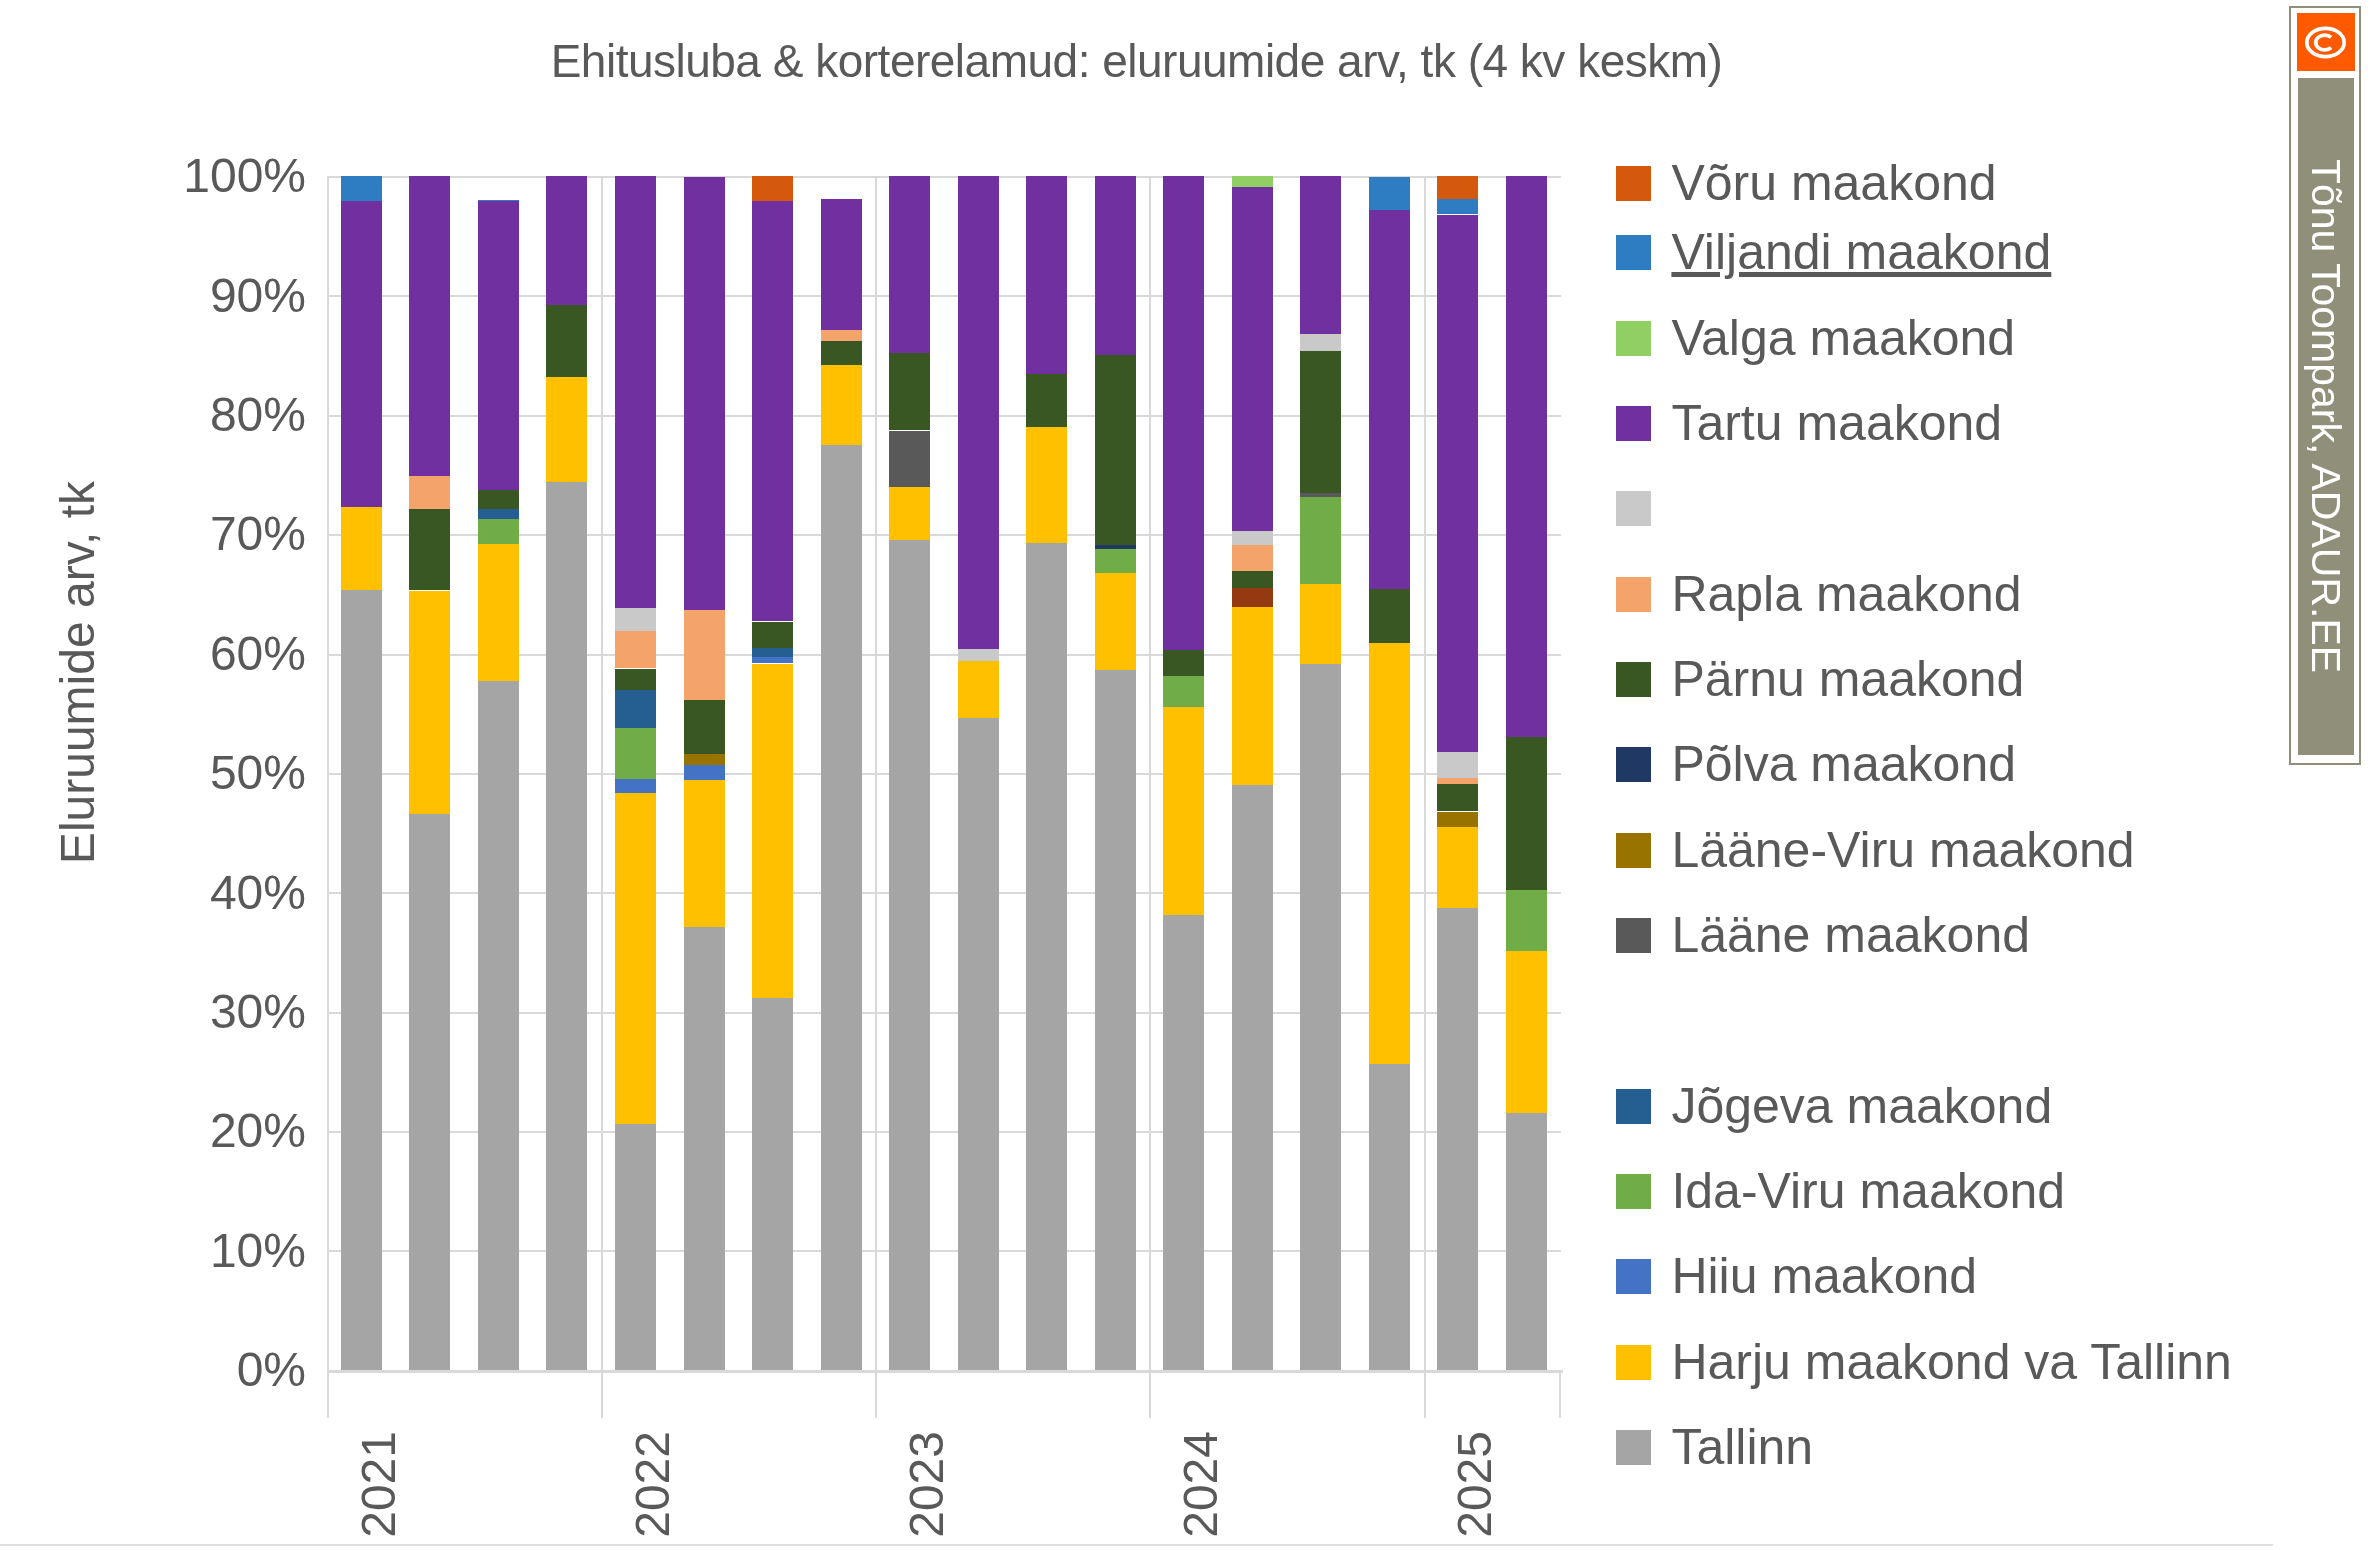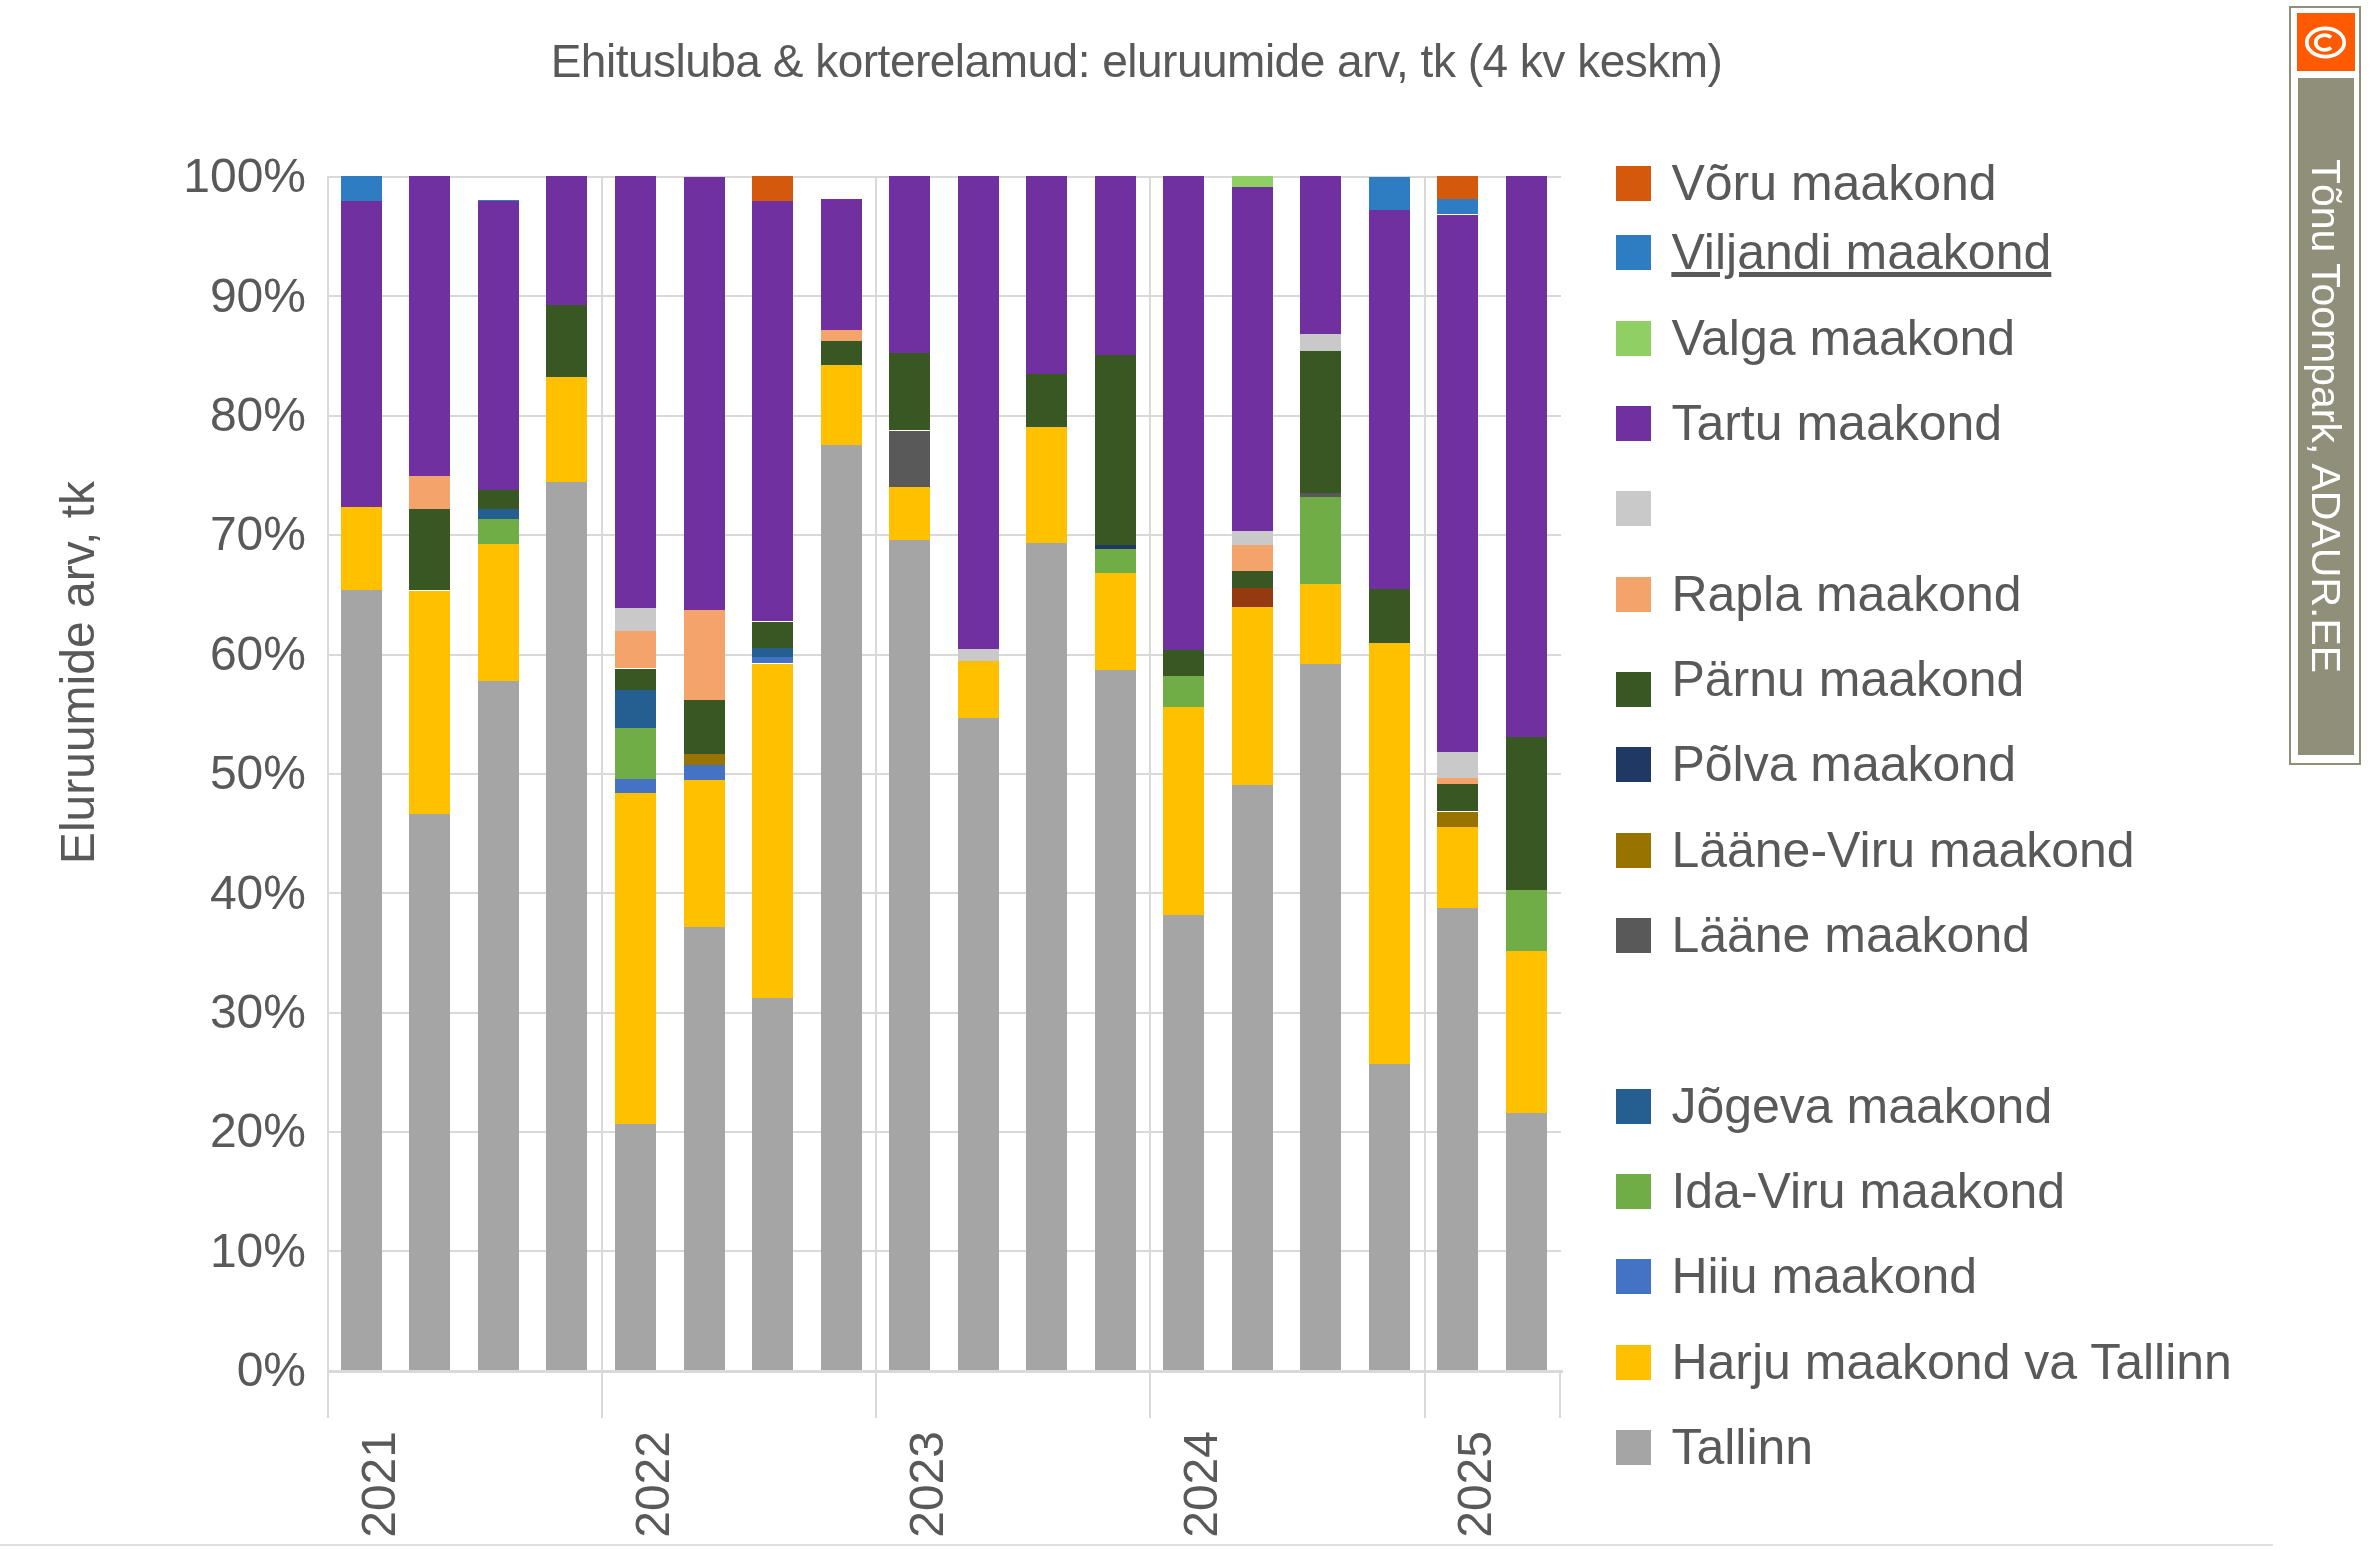--- a/index.html
+++ b/index.html
@@ -277,21 +277,21 @@
         <span class="legend-swatch" style="background: rgb(112, 48, 160);"></span>
         <span class="legend-label">Tartu maakond</span>
       </div>
       <div class="legend-item" style="top: 341px;">
         <span class="legend-swatch" style="background: rgb(201, 201, 201);"></span>
       </div>
       <div class="legend-item" style="top: 427px;">
         <span class="legend-swatch" style="background: rgb(244, 164, 107);"></span>
         <span class="legend-label">Rapla maakond</span>
       </div>
-      <div class="legend-item" style="top: 512px; align-items: flex-end;">
+      <div class="legend-item" style="top: 512px;">
         <span class="legend-swatch" style="background: rgb(56, 87, 35);"></span>
         <span class="legend-label">Pärnu maakond</span>
       </div>
       <div class="legend-item" style="top: 597px;">
         <span class="legend-swatch" style="background: rgb(32, 56, 100);"></span>
         <span class="legend-label">Põlva maakond</span>
       </div>
       <div class="legend-item" style="top: 683px;">
         <span class="legend-swatch" style="background: rgb(153, 115, 0);"></span>
         <span class="legend-label">Lääne-Viru maakond</span>

